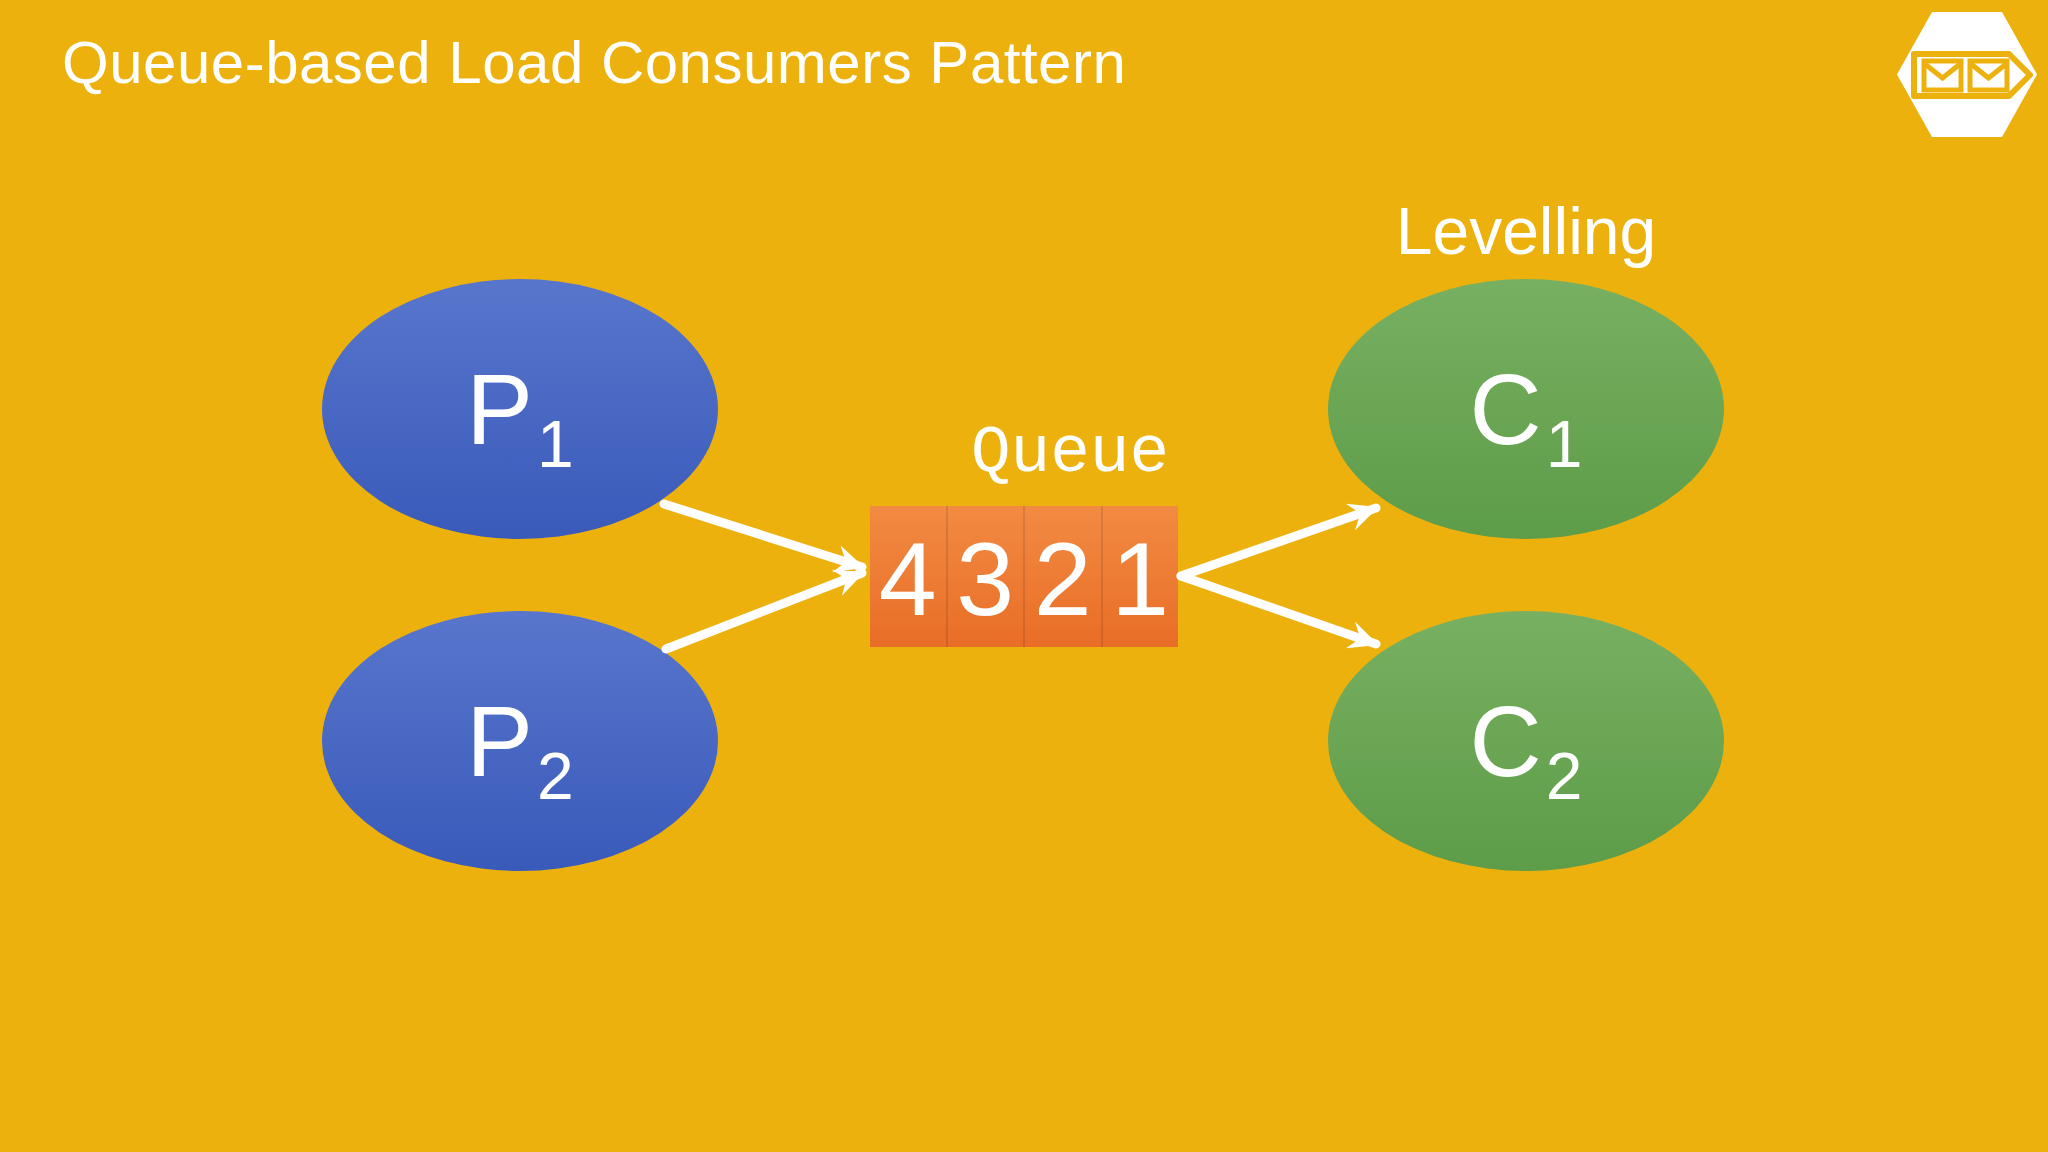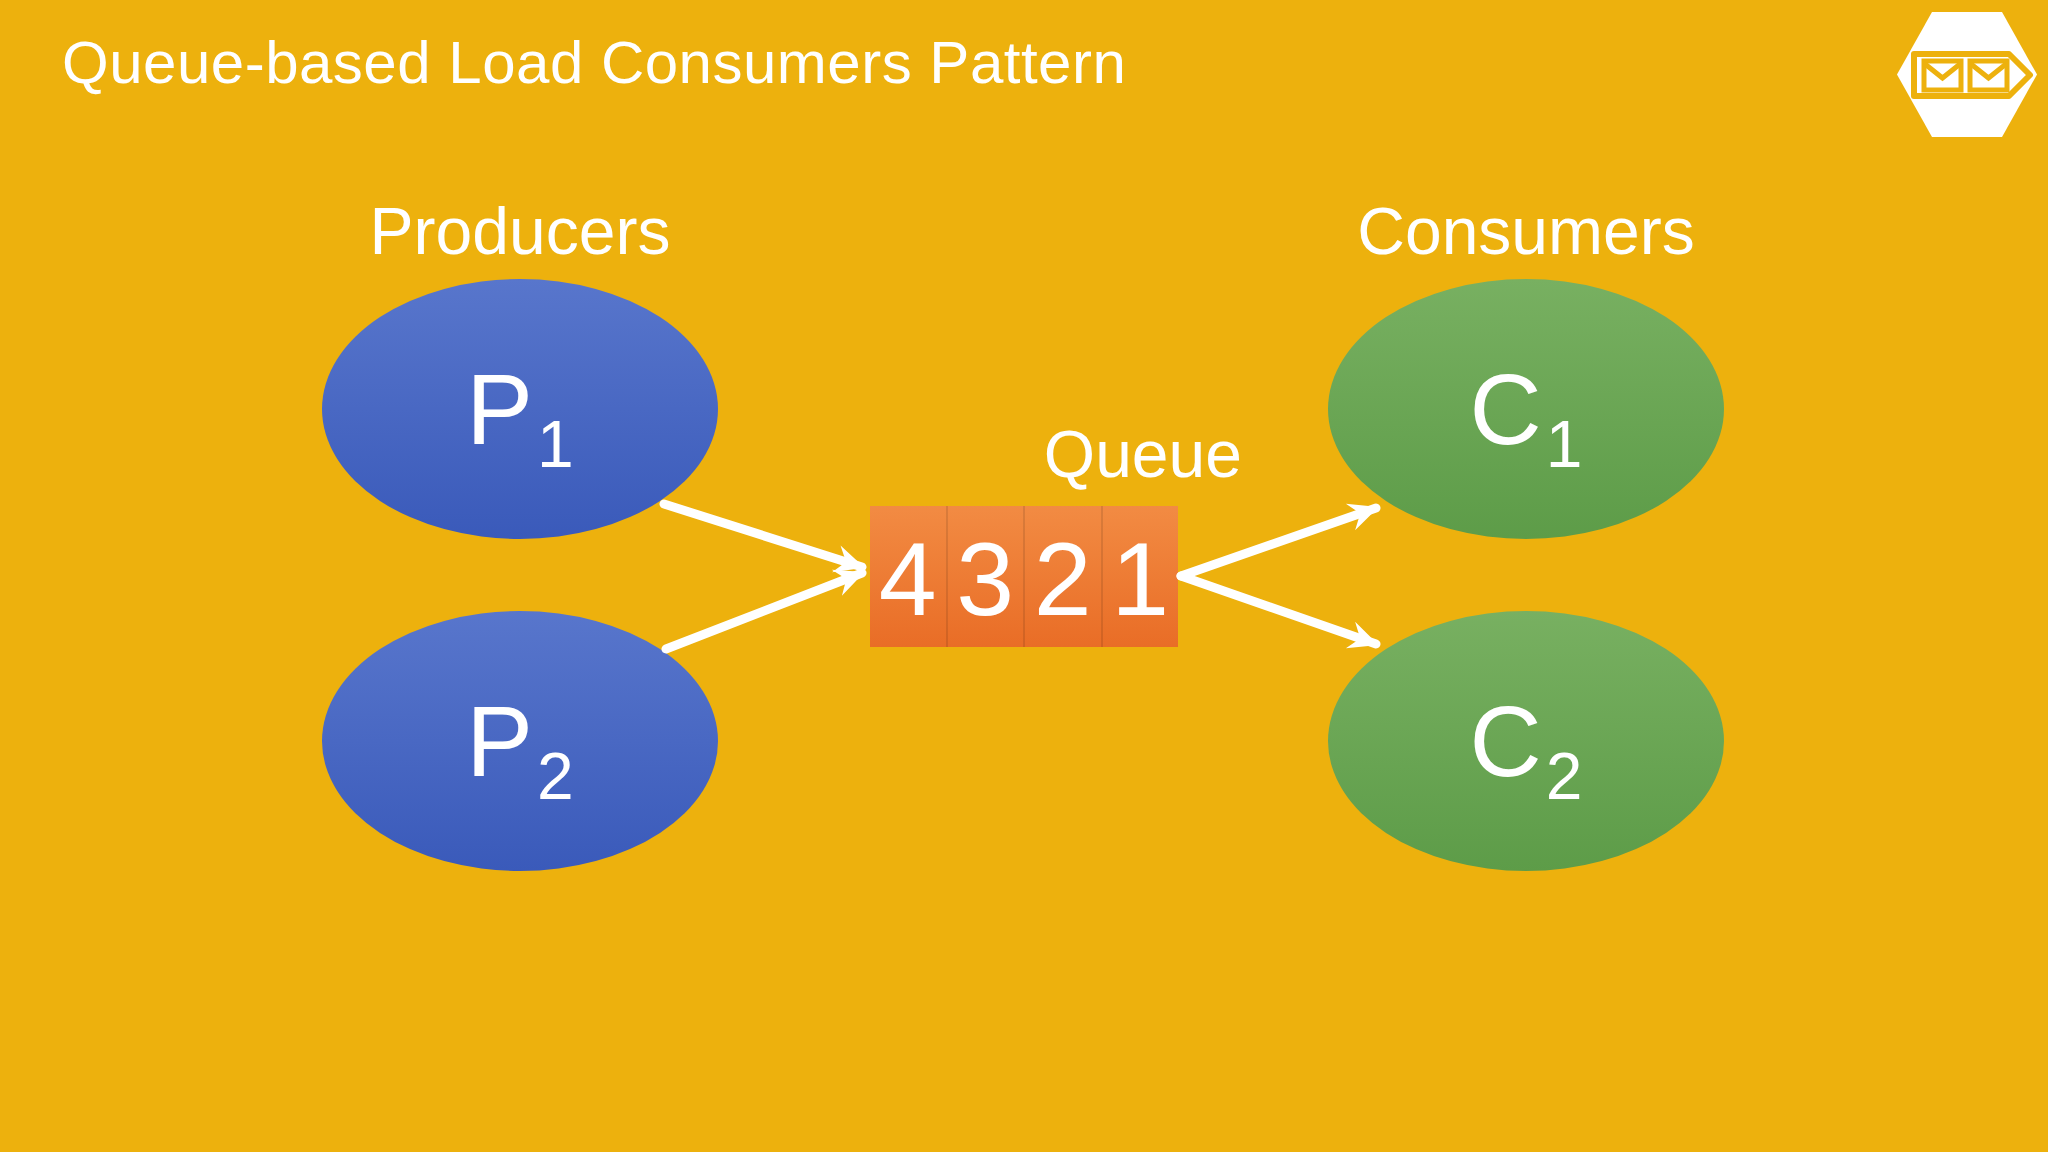--- a/index.html
+++ b/index.html
@@ -58,26 +58,27 @@
     display: inline-block;
     font-size: 66px;
     font-weight: 300;
     line-height: 1;
     transform: translateY(0.53em);
     margin-left: 4px;
     color: var(--text, #ffffff);
   }
   .queue-label {
     position: absolute;
-    left: 838px; top: 416px;
+    left: 868px; top: 416px;
     width: 404px;
-    text-align: right;
+    text-align: center;
     font-size: 66px;
     font-weight: 300;
     color: var(--text, #ffffff);
+    font-family: Liberation Mono, monospace;
   }
   .queue-box {
     position: absolute;
     left: 870px; top: 506px;
     width: 308px; height: 141px;
     background: linear-gradient(180deg, var(--queue_top, #F28B43) 0%, var(--queue_bottom, #E96D26) 100%);
     display: flex;
   }
   .qcell {
     flex: 1 1 0;
@@ -106,22 +107,21 @@
 
   <svg class="hex-icon" viewBox="0 0 140 125" aria-hidden="true">
     <polygon points="0,62.5 35,0 105,0 140,62.5 105,125 35,125" fill="#ffffff"></polygon>
     <path d="M17,42 H112 L133,63 L112,84 H17 Z" fill="none" stroke="#EDB10D" stroke-width="6" stroke-linejoin="round"></path>
     <rect x="27" y="49" width="37" height="29" fill="#ffffff" stroke="#EDB10D" stroke-width="5"></rect>
     <polyline points="28,52 45.5,66 63,52" fill="none" stroke="#EDB10D" stroke-width="5"></polyline>
     <rect x="73" y="49" width="37" height="29" fill="#ffffff" stroke="#EDB10D" stroke-width="5"></rect>
     <polyline points="74,52 91.5,66 109,52" fill="none" stroke="#EDB10D" stroke-width="5"></polyline>
   </svg>
 
-  <div class="col-label" style="left:322px">Producers</div>
-  <div class="col-label" style="left:1328px">Consumers</div>
+  <div class="col-label" style="left:1328px">Levelling</div>
 
   <div class="node blue" style="left:322px; top:279px">
     <span class="letter">P</span>
       <span class="sub">1</span>
   </div>
 
   <div class="node blue" style="left:322px; top:611px">
     <span class="letter">P</span>
       <span class="sub">2</span>
   </div>

